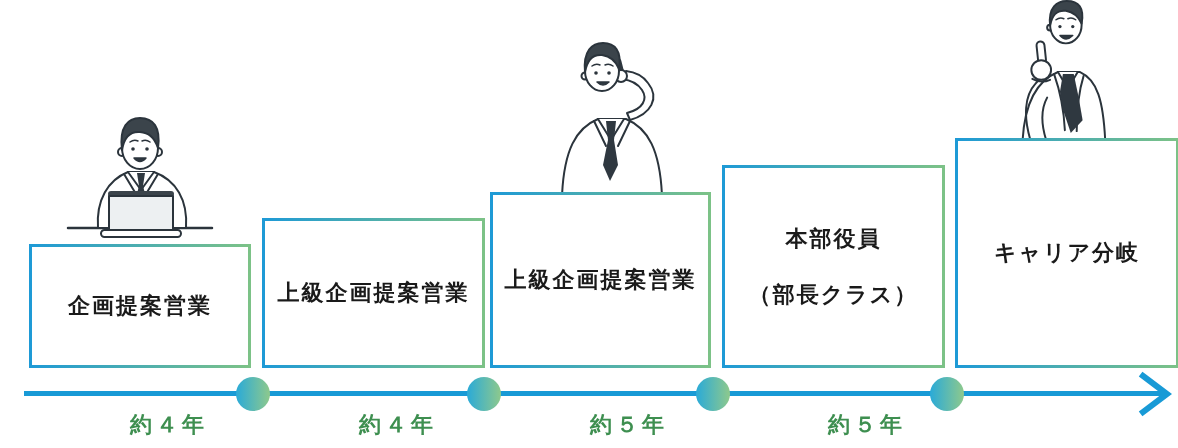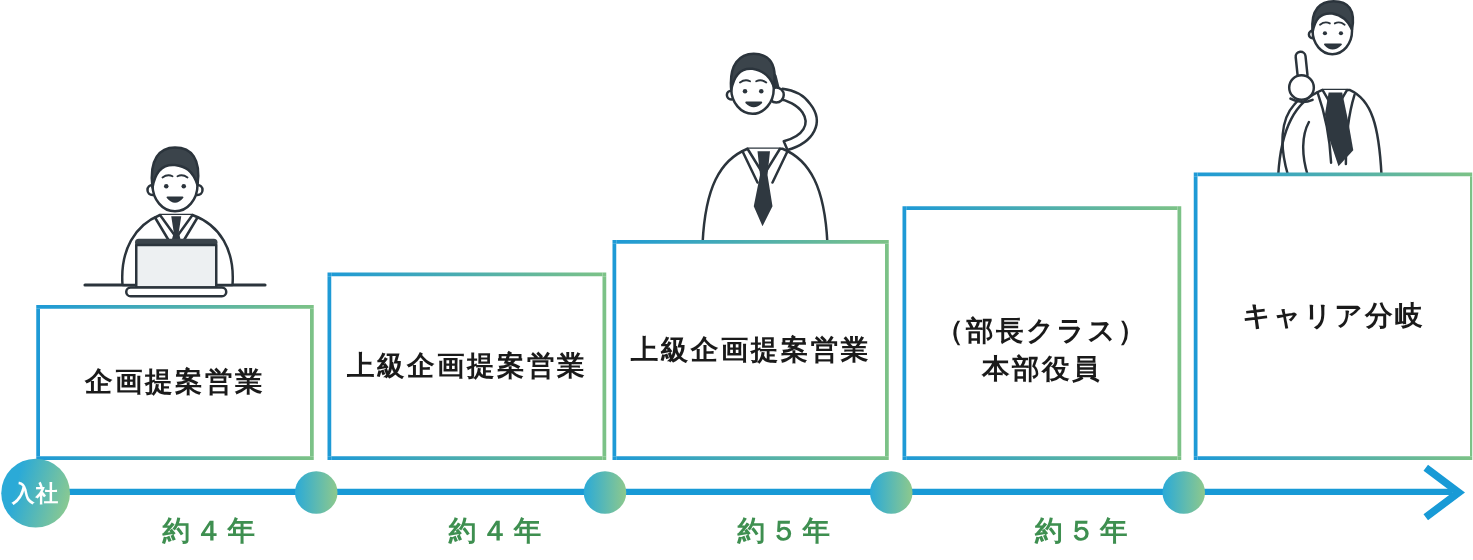--- a/index.html
+++ b/index.html
@@ -125,35 +125,32 @@
   <div class="step-box box1">
     <span class="box-line">企画提案営業</span>
   </div>
   <div class="step-box box2">
     <span class="box-line">上級企画提案営業</span>
   </div>
   <div class="step-box box3">
     <span class="box-line">上級企画提案営業</span>
   </div>
   <div class="step-box box4">
+    <span class="box-line">本部役員</span>
     <span class="box-line box-line2">（部長クラス）</span>
-    <span class="box-line">本部役員</span>
   </div>
   <div class="step-box box5">
     <span class="box-line">キャリア分岐</span>
   </div>
 
   <div class="tl-line"></div>
   <svg class="tl-arrow" viewBox="0 0 38 46">
     <polyline points="7,5 31,23 7,41" fill="none" stroke="#189ad6" stroke-width="6" stroke-linecap="square" stroke-linejoin="miter"></polyline>
   </svg>
 
-  <div class="tl-start">
-    <span>入社</span>
-  </div>
 
   <div class="tl-dot dot1"></div>
   <div class="tl-dot dot2"></div>
   <div class="tl-dot dot3"></div>
   <div class="tl-dot dot4"></div>
 
   <div class="tl-label lab1">約４年</div>
   <div class="tl-label lab2">約４年</div>
   <div class="tl-label lab3">約５年</div>
   <div class="tl-label lab4">約５年</div>

